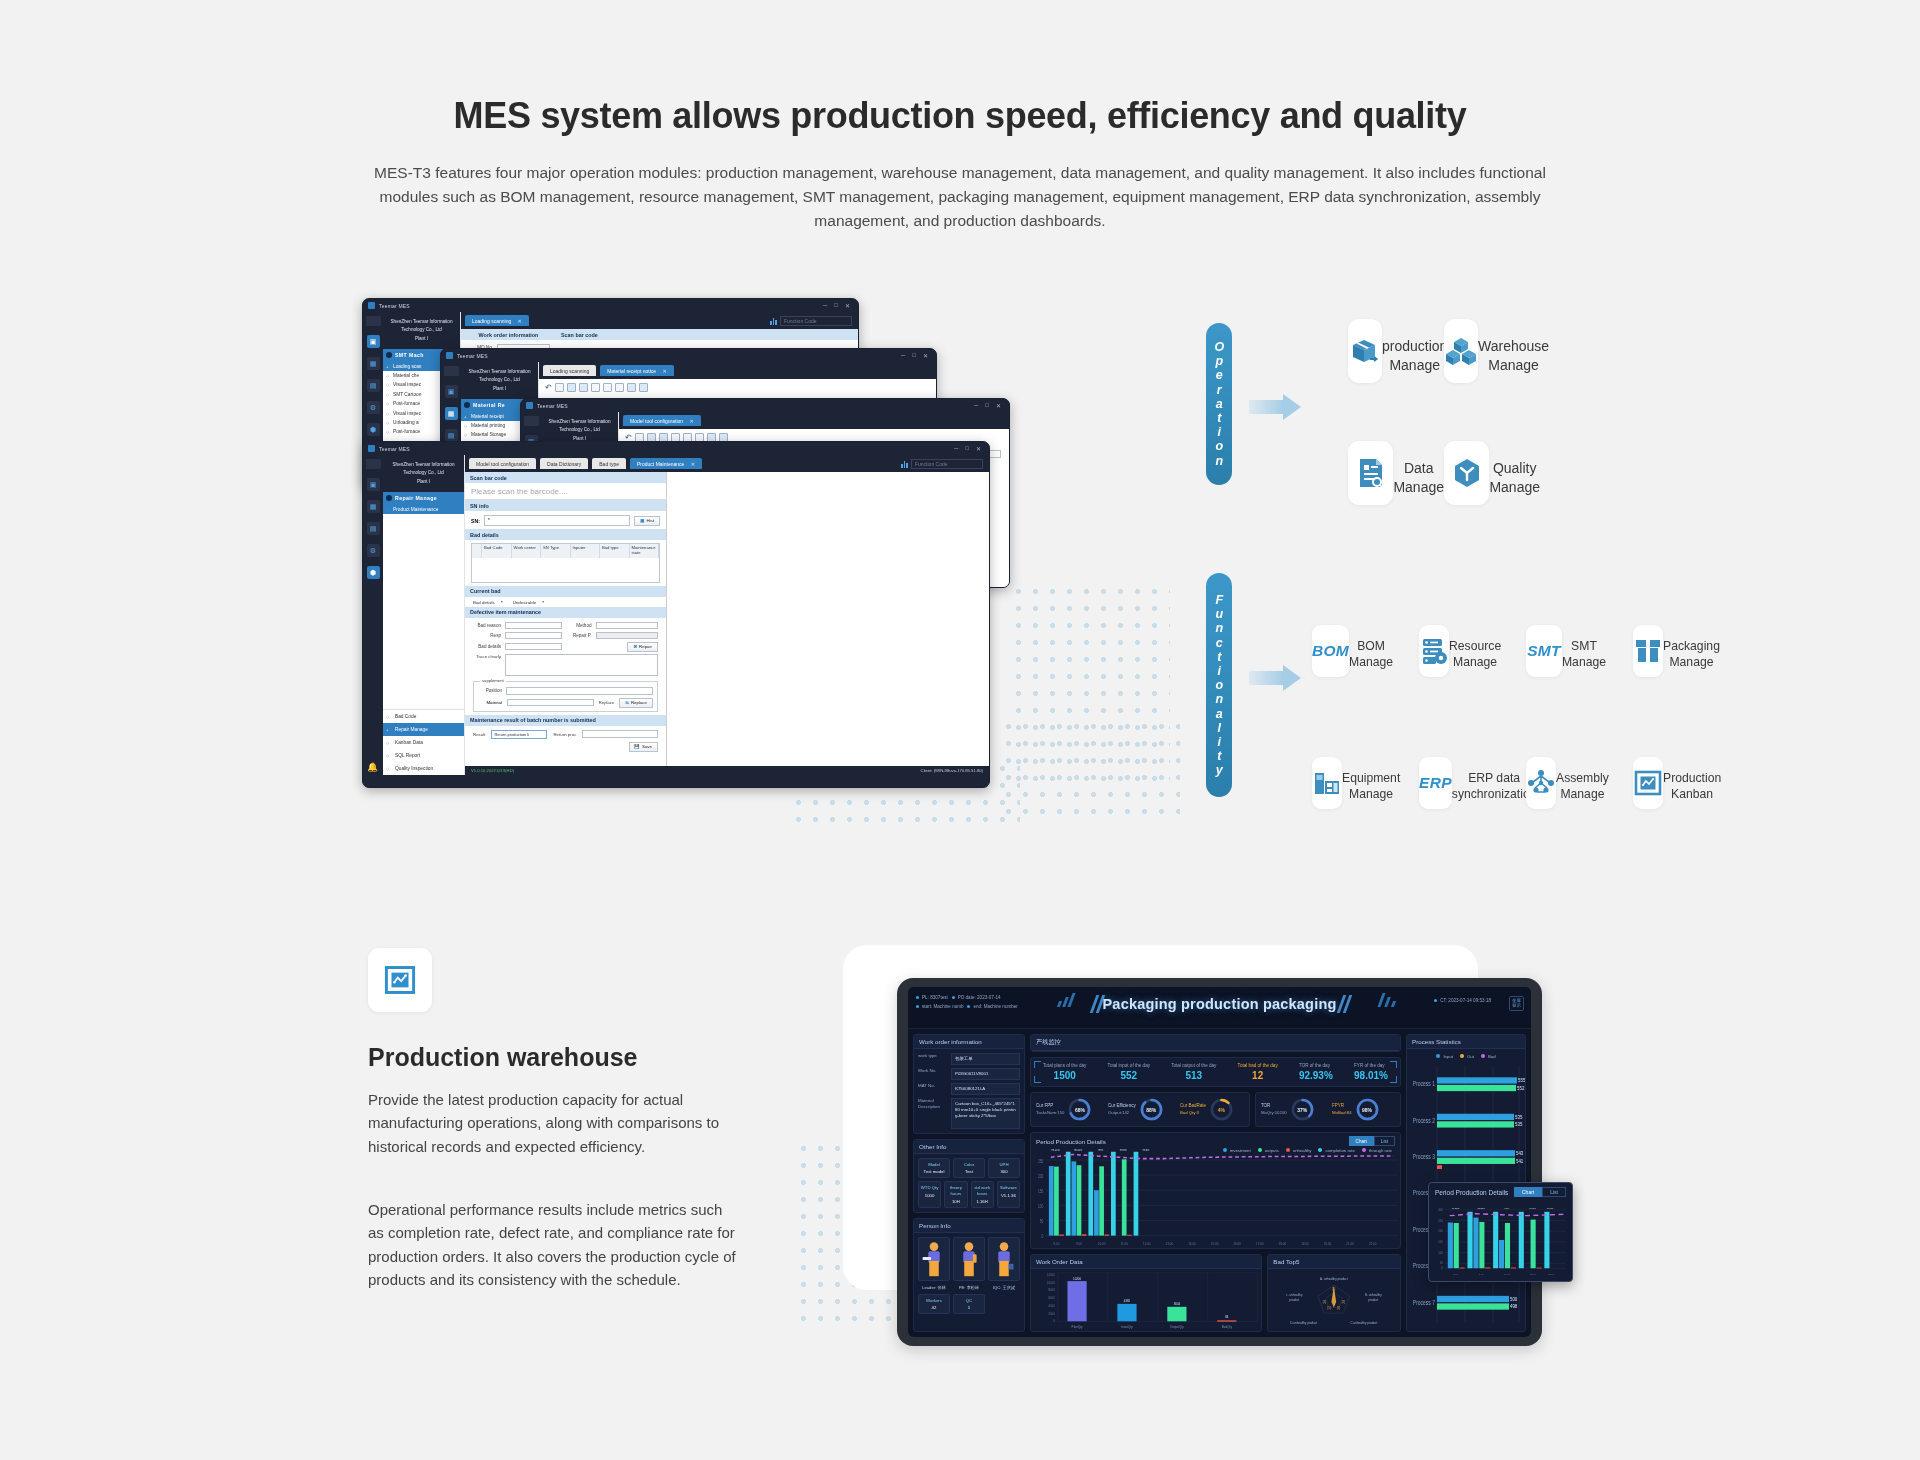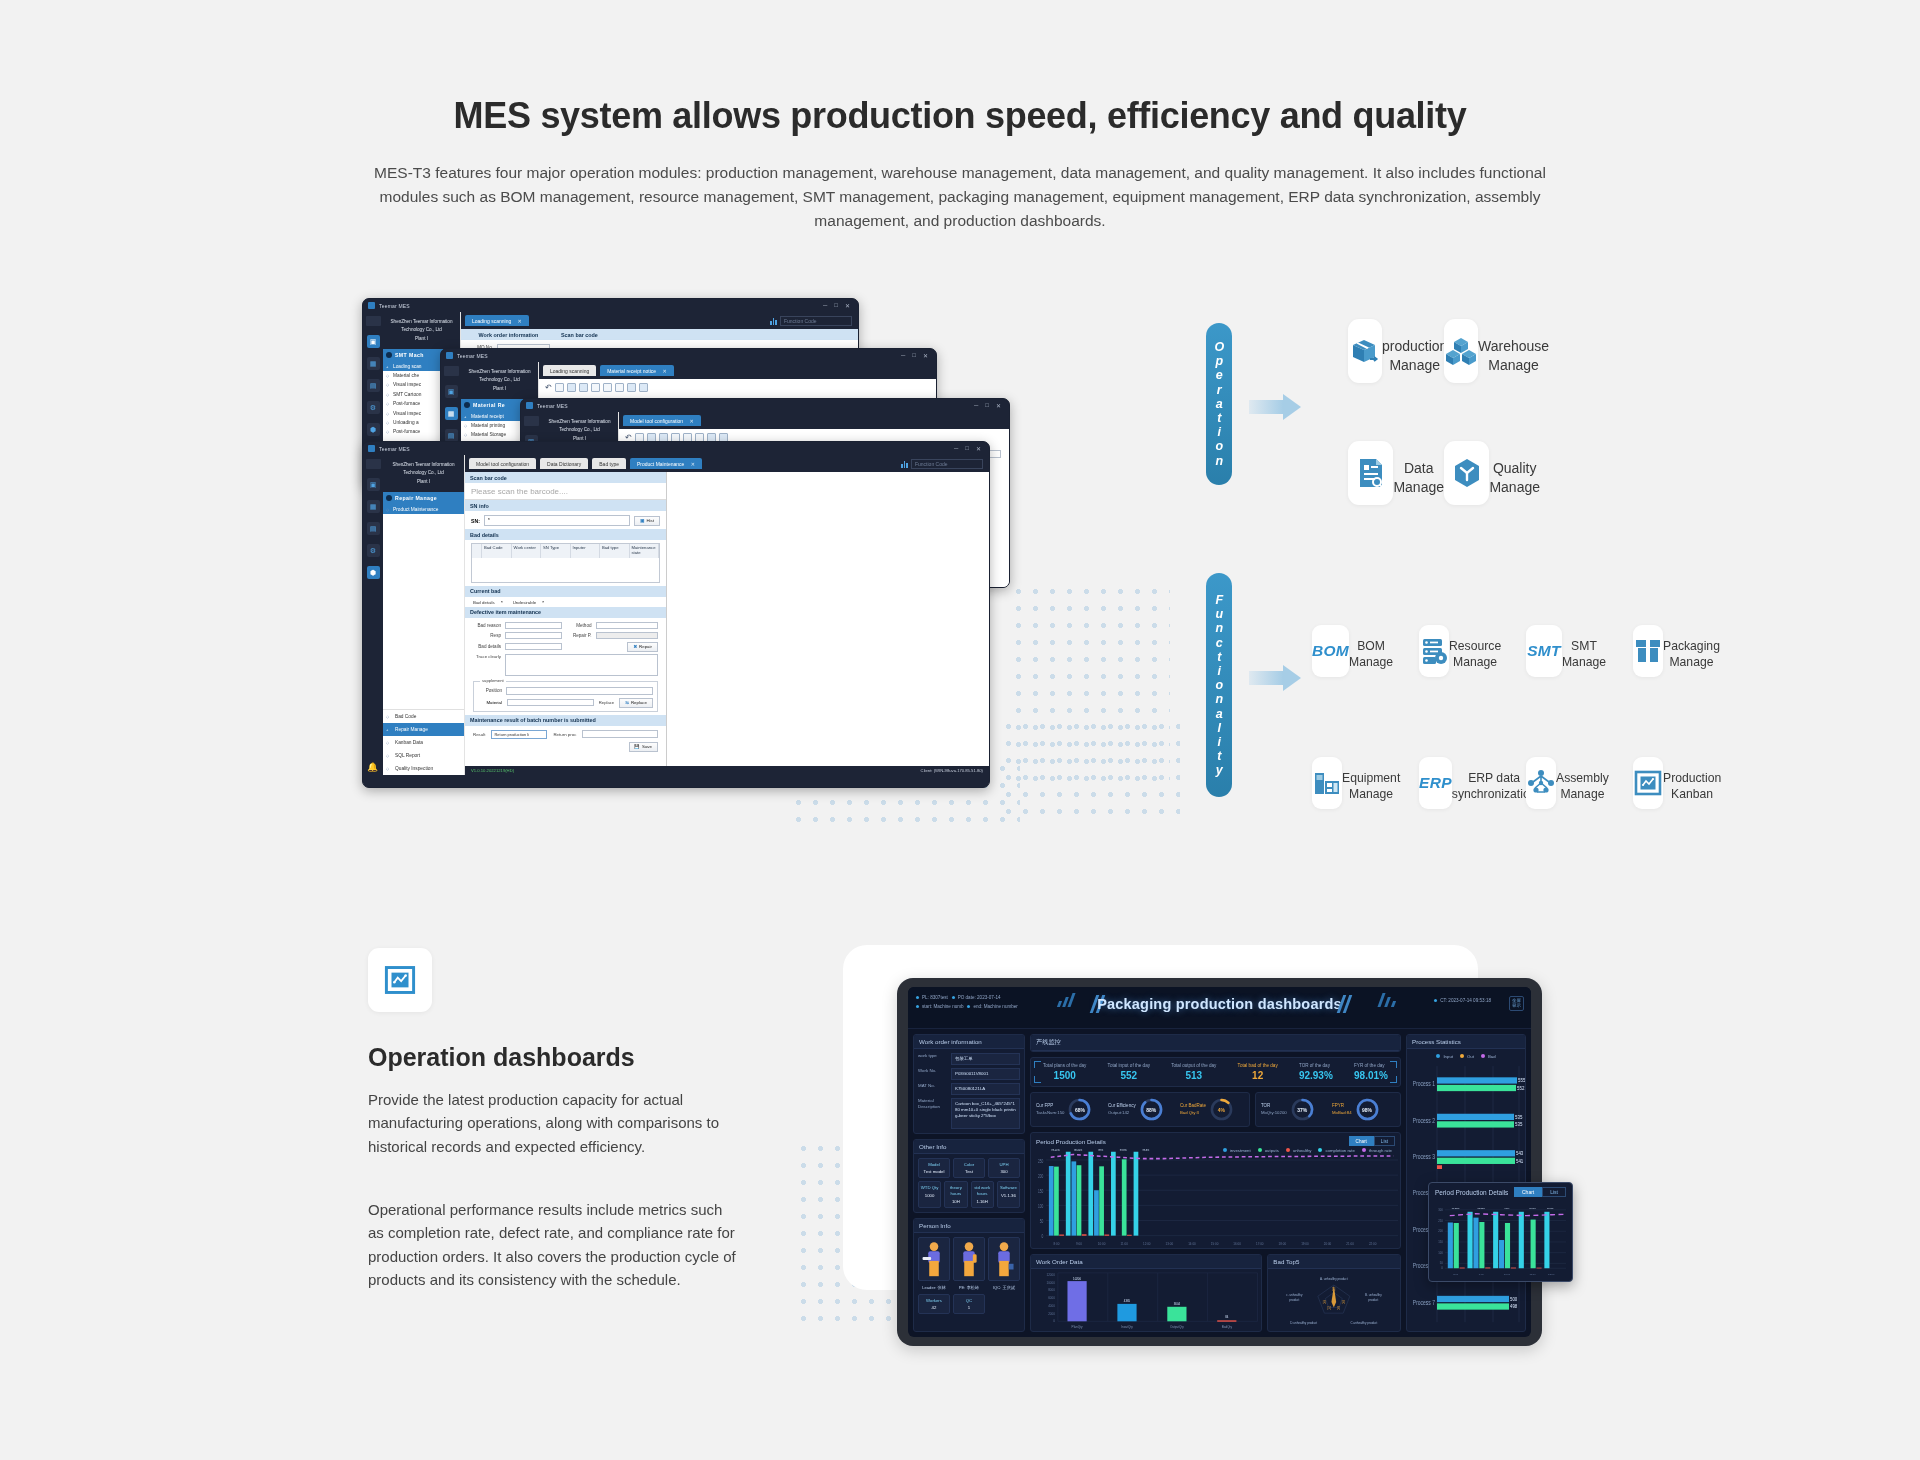--- a/index.html
+++ b/index.html
@@ -864,21 +864,21 @@
 
   <div class="dash-ic">
     <svg width="34" height="34" viewBox="0 0 30 30">
       <rect x="3" y="4" width="24" height="22" fill="none" stroke="#2f8fcc" stroke-width="2.6"></rect>
       <rect x="7.5" y="8.5" width="15" height="13" fill="#2f8fcc"></rect>
       <path d="M10 17 L13 13 L16 16 L20 11" stroke="#fff" stroke-width="1.6" fill="none"></path>
       <circle cx="10" cy="17" r="1.1" fill="#fff"></circle>
         <circle cx="20" cy="11" r="1.1" fill="#fff"></circle>
     </svg>
   </div>
-  <div class="dash-h2">Operation dashboards</div>
+  <div class="dash-h2">Production warehouse</div>
   <div class="dash-p" id="dp2">Operational performance results include metrics such as completion rate, defect rate, and compliance rate for production orders. It also covers the production cycle of products and its consistency with the schedule.</div>
   <div class="dash-p" id="dp1">Provide the latest production capacity for actual manufacturing operations, along with comparisons to historical records and expected efficiency.</div>
 
   <div class="backdrop"></div>
 
   <div class="tablet">
     <div class="screen">
 
       <div class="dash-top">
         <div class="meta-l">
@@ -889,21 +889,21 @@
         </div>
         <div class="deco" style="left:150px">
           <i style="height:6px"></i>
             <i style="height:10px"></i>
             <i style="height:14px"></i>
         </div>
         <div class="deco" style="left:185px;top:8px">
           <i style="height:18px;background:#3f86c4"></i>
             <i style="height:18px;background:#3f86c4"></i>
         </div>
-        <div class="dash-title">Packaging production dashboards</div>
+        <div class="dash-title">Packaging production packaging</div>
         <div class="deco" style="left:432px;top:8px">
           <i style="height:18px;background:#3f86c4"></i>
             <i style="height:18px;background:#3f86c4"></i>
         </div>
         <div class="deco" style="left:472px">
           <i style="height:14px"></i>
             <i style="height:10px"></i>
             <i style="height:6px"></i>
         </div>
         <div class="meta-r">

